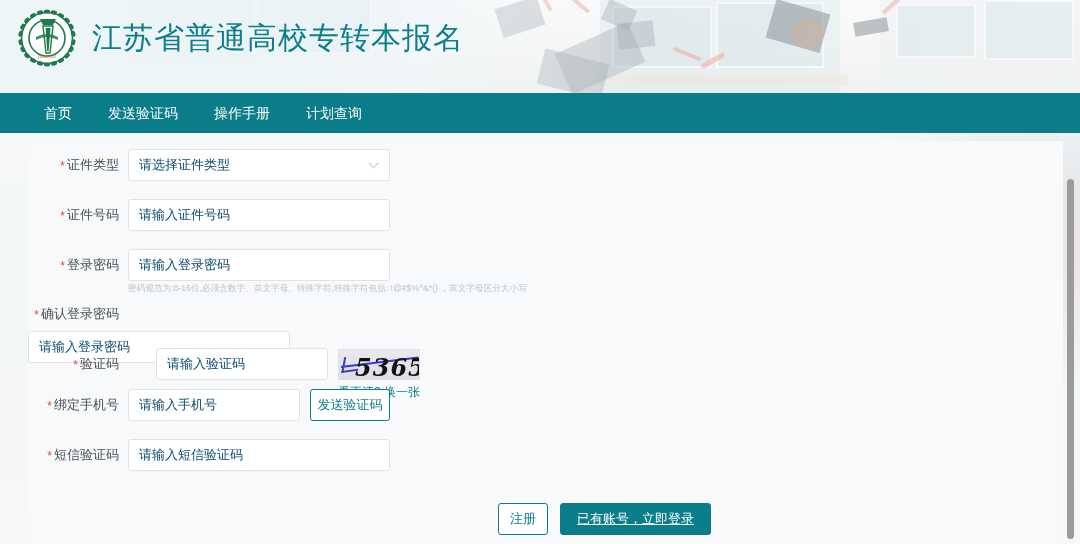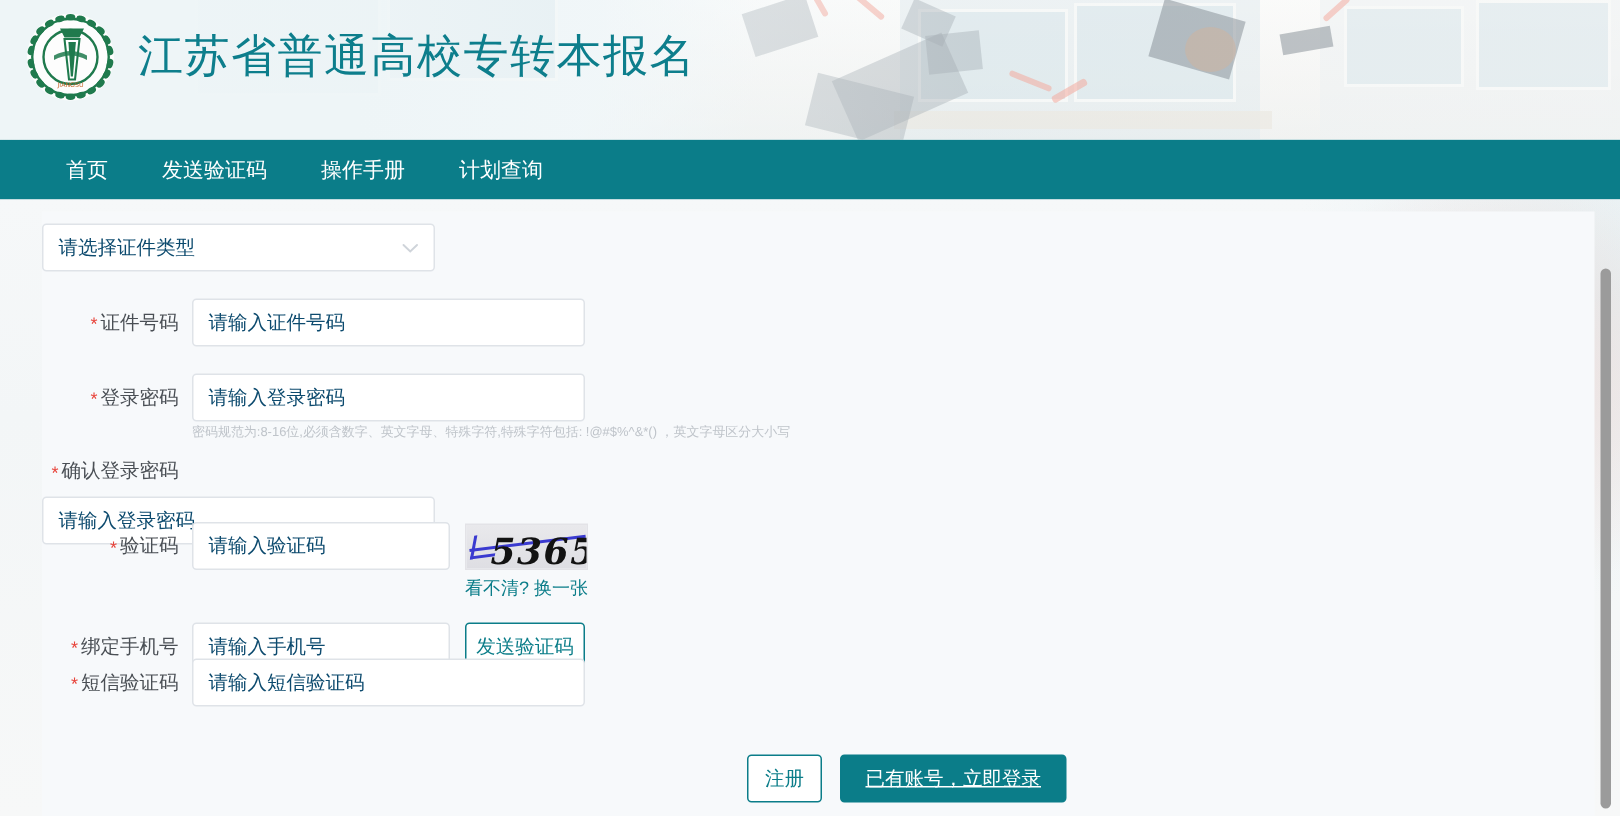--- a/index.html
+++ b/index.html
@@ -407,20 +407,21 @@
 </div>
 
 <div class="page">
   <div class="page-bg"></div>
   <div class="bg-deco"></div>
 
   <div class="content-panel">
     <div class="form">
 
       <div class="form-row" style="top:8px;">
+        <div class="label"><span class="req">*</span><span>证件类型</span></div>
         <div class="field-col">
           <div class="input w-wide">
             <span class="ph">请选择证件类型</span>
             <span class="chev">
               <svg width="11" height="7" viewBox="0 0 11 7">
                   <path d="M1 1.3 L5.5 5.6 L10 1.3" fill="none" stroke="#cfd4da" stroke-width="1.3" stroke-linecap="round"></path>
                 </svg>
             </span>
           </div>
         </div>
@@ -447,36 +448,36 @@
 
       <div class="form-row" style="top:157px;flex-direction:column;">
         <div class="label"><span class="req">*</span><span>确认登录密码</span></div>
         <div class="field-col">
           <div class="input w-wide">
             <span class="ph">请输入登录密码</span>
           </div>
         </div>
       </div>
 
-      <div class="form-row" style="top:207px;">
+      <div class="form-row" style="top:207px;gap:28px;">
         <div class="label"><span class="req">*</span><span>验证码</span></div>
         <div class="field-col" style="width:270px;">
           <div class="input w-narrow">
             <span class="ph">请输入验证码</span>
           </div>
           <div class="captcha-img">
             <div class="captcha-hook"></div>
             <div class="captcha-line"></div>
             <div class="captcha-text">5365</div>
           </div>
           <div class="refresh-link">看不清? 换一张</div>
         </div>
       </div>
 
-      <div class="form-row" style="top:274px;">
+      <div class="form-row" style="top:248px;">
         <div class="label"><span class="req">*</span><span>绑定手机号</span></div>
         <div class="field-col" style="width:270px;">
           <div class="input w-narrow">
             <span class="ph">请输入手机号</span>
           </div>
           <button class="btn-outline btn-send">发送验证码</button>
         </div>
       </div>
 
       <div class="form-row" style="top:298px;">

